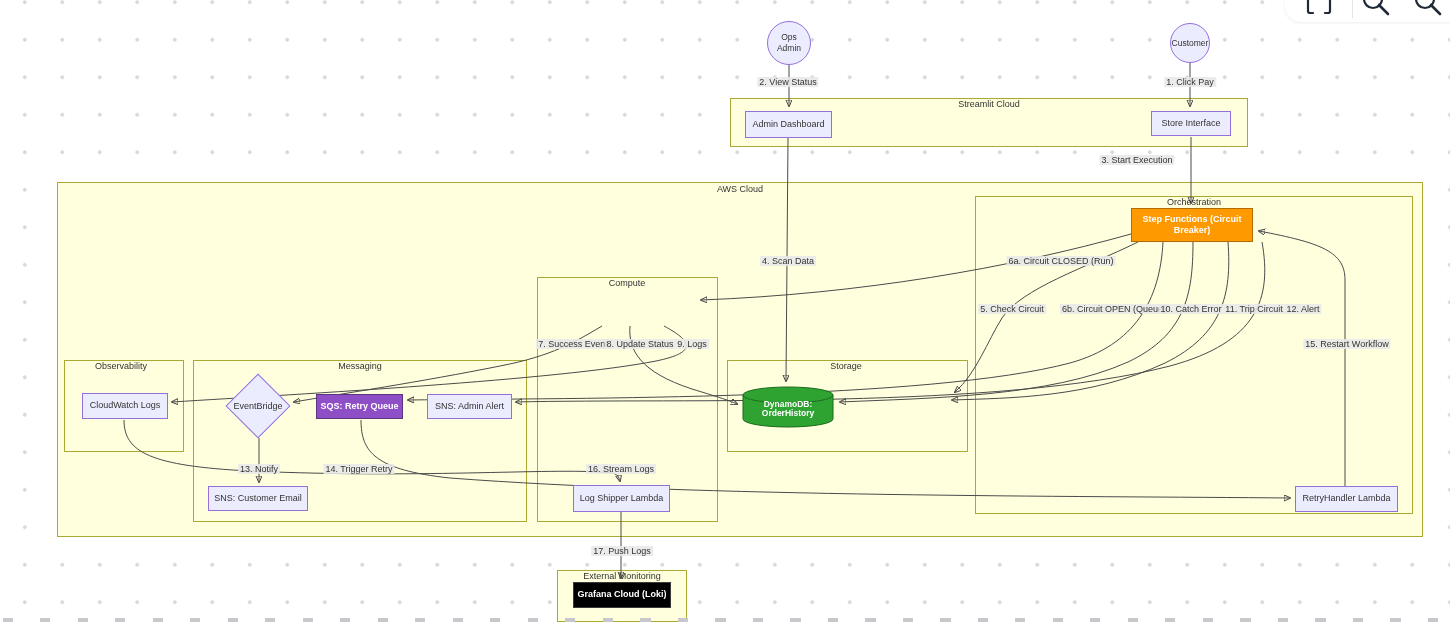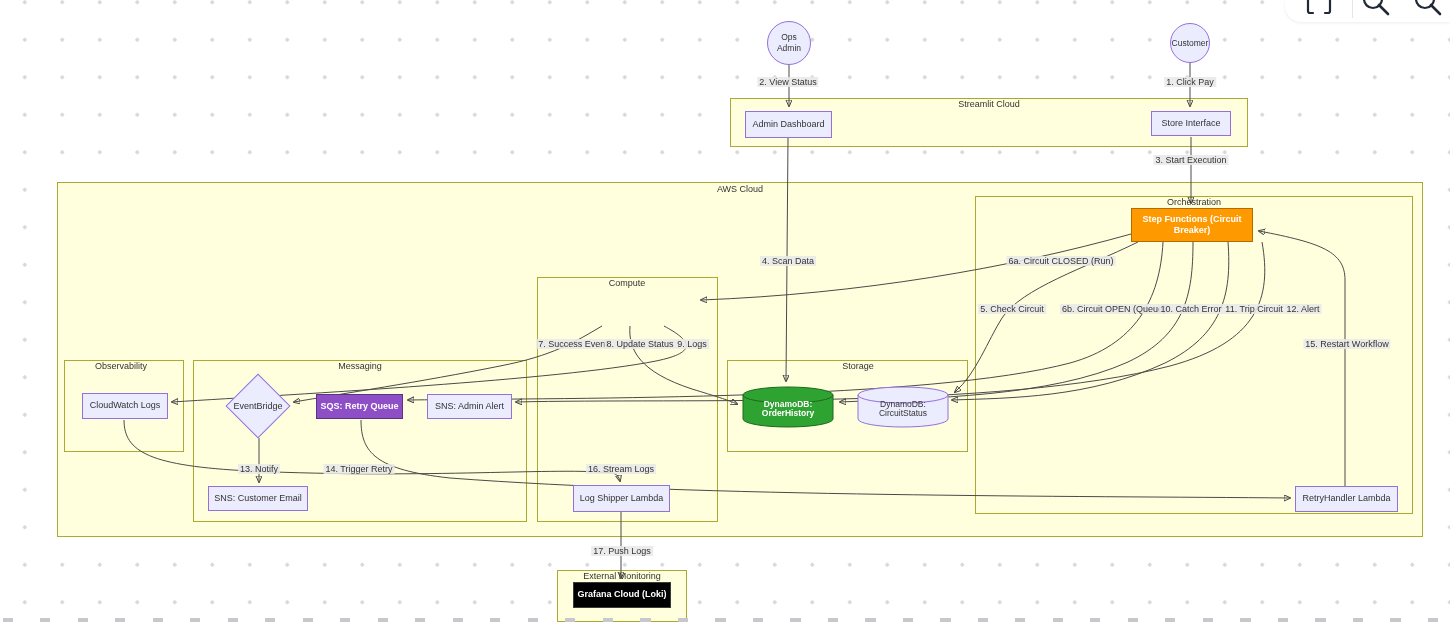--- a/index.html
+++ b/index.html
@@ -64,21 +64,21 @@
   <div class="grp" style="left:537px;top:277px;width:181px;height:245px;"></div>
   <div class="grp-label" style="left:627px;top:278px;">Compute</div>
 
   <div class="grp" style="left:64px;top:360px;width:120px;height:92px;"></div>
   <div class="grp-label" style="left:121px;top:361px;">Observability</div>
 
   <div class="grp" style="left:193px;top:360px;width:334px;height:162px;"></div>
   <div class="grp-label" style="left:360px;top:361px;">Messaging</div>
 
   <div class="grp" style="left:727px;top:360px;width:241px;height:92px;"></div>
-  <div class="grp-label" style="left:846px;top:361px;margin-left:12px;">Storage</div>
+  <div class="grp-label" style="left:846px;top:361px;">Storage</div>
 
   <div class="grp" style="left:557px;top:570px;width:130px;height:52px;"></div>
   <div class="grp-label" style="left:622px;top:571px;">External Monitoring</div>
 
   <svg id="edges" width="1450" height="622" viewBox="0 0 1450 622">
     <defs>
       <marker id="arr" markerWidth="7" markerHeight="7" refX="6" refY="3" orient="auto" markerUnits="userSpaceOnUse">
         <path d="M0,0 L7,3 L0,6 z" fill="#3a3a3a"></path>
       </marker>
     </defs>
@@ -133,41 +133,34 @@
     <span>SNS: Customer Email</span>
   </div>
 
   <div class="cyl cyl-green" style="left:742px;top:386px;width:92px;height:42px;">
     <svg width="92" height="42" viewBox="0 0 92 42">
       <path d="M1,9 a45,8 0 0 1 90,0 v24 a45,8 0 0 1 -90,0 z" fill="#2FA332" stroke="#1B6B1D" stroke-width="1"></path>
       <path d="M1,9 a45,8 0 0 0 90,0" fill="none" stroke="#1B6B1D" stroke-width="1"></path>
     </svg>
     <div class="cyl-label">DynamoDB: OrderHistory</div>
   </div>
-  <div class="cyl cyl-lav" style="left:857px;top:386px;width:92px;height:42px;">
-    <svg width="92" height="42" viewBox="0 0 92 42">
-      <path d="M1,9 a45,8 0 0 1 90,0 v24 a45,8 0 0 1 -90,0 z" fill="#ECECFF" stroke="#9370DB" stroke-width="1"></path>
-      <path d="M1,9 a45,8 0 0 0 90,0" fill="none" stroke="#9370DB" stroke-width="1"></path>
-    </svg>
-    <div class="cyl-label">DynamoDB: CircuitStatus</div>
-  </div>
 
   <div class="node" style="left:573px;top:485px;width:97px;height:27px;">
     <span>Log Shipper Lambda</span>
   </div>
   <div class="node" style="left:1295px;top:486px;width:103px;height:26px;">
     <span>RetryHandler Lambda</span>
   </div>
   <div class="node n-black" style="left:573px;top:582px;width:98px;height:26px;">
     <span>Grafana Cloud (Loki)</span>
   </div>
 
   <div class="elabel" style="left:1190px;top:82px;">1. Click Pay</div>
   <div class="elabel" style="left:788px;top:82px;">2. View Status</div>
-  <div class="elabel" style="left:1191px;top:160px;">3. Start Execution</div>
+  <div class="elabel" style="left:1137px;top:160px;">3. Start Execution</div>
   <div class="elabel" style="left:788px;top:261px;">4. Scan Data</div>
   <div class="elabel" style="left:1012px;top:309px;">5. Check Circuit</div>
   <div class="elabel" style="left:1061px;top:261px;">6a. Circuit CLOSED (Run)</div>
   <div class="elabel" style="left:1114px;top:309px;text-align:right;">6b. Circuit OPEN (Queue)</div>
   <div class="elabel" style="left:573px;top:344px;">7. Success Event</div>
   <div class="elabel" style="left:640px;top:344px;">8. Update Status</div>
   <div class="elabel" style="left:692px;top:344px;">9. Logs</div>
   <div class="elabel" style="left:1191px;top:309px;">10. Catch Error</div>
   <div class="elabel" style="left:1254px;top:309px;">11. Trip Circuit</div>
   <div class="elabel" style="left:1303px;top:309px;">12. Alert</div>

